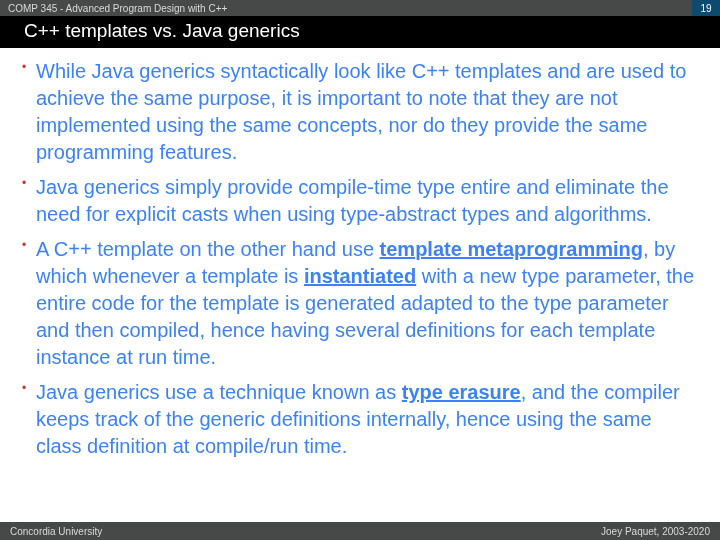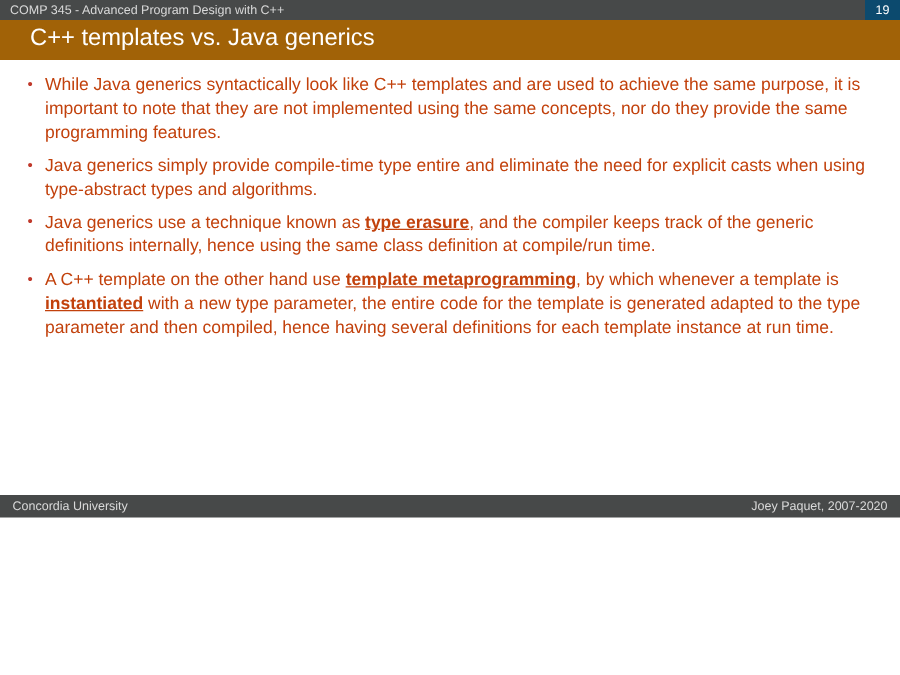--- a/index.html
+++ b/index.html
@@ -1,21 +1,21 @@
 <!DOCTYPE html>
 <html><head>
 <meta charset="utf-8">
 <style>
   * { margin: 0; padding: 0; box-sizing: border-box; }
   html, body { width: 720px; height: 540px; font-family: "Segoe UI", "Helvetica Neue", Arial, sans-serif; background: #fff; color: #222; overflow: hidden; }
-  .slide { position: relative; width: 720px; height: 414px; display: flex; flex-direction: column; }
+  .slide { position: relative; width: 720px; height: 540px; display: flex; flex-direction: column; }
   .topbar { display: flex; align-items: center; justify-content: space-between; background: #474949; color: #d9d9d9; font-size: 10px; padding: 2px 8px; height: 16px; }
   .topbar .page { background: #0c4a6e; color: #fff; width: 28px; height: 16px; display: flex; align-items: center; justify-content: center; margin: -2px -8px -2px 0; font-size: 10px; }
-  .titlebar { background: #a16207; color: #fff; font-size: 19px; padding: 4px 24px 6px 24px; height: 32px; display: flex; align-items: flex-start; font-weight: 400; }
-  .content { flex: 1; padding: 10px 22px 0 22px; font-size: 14px; line-height: 1.35; color: #c2410c; }
+  .titlebar { background: #000000; color: #fff; font-size: 19px; padding: 4px 24px 6px 24px; height: 32px; display: flex; align-items: flex-start; font-weight: 400; }
+  .content { flex: 1; padding: 10px 22px 0 22px; font-size: 20px; line-height: 1.35; color: #3b82f6; }
   .content ul { list-style: none; }
   .content li { position: relative; padding-left: 14px; margin-bottom: 8px; }
   .content li::before { content: "•"; position: absolute; left: 0; top: 0; color: #c0392b; font-size: 12px; line-height: 1.6; }
   .content b { font-weight: 700; }
   .u { text-decoration: underline; }
   .footer { display: flex; justify-content: space-between; align-items: center; background: #474949; color: #d9d9d9; font-size: 10px; padding: 7px 10px; height: 18px; }
   .footer span { white-space: nowrap; }
 </style>
 </head>
 <body>
@@ -28,23 +28,23 @@
   </div>
 
   <div class="titlebar">
     <span>C++ templates vs. Java generics</span>
   </div>
 
   <div class="content">
     <ul>
       <li>While Java generics syntactically look like C++ templates and are used to achieve the same purpose, it is important to note that they are not implemented using the same concepts, nor do they provide the same programming features.</li>
       <li>Java generics simply provide compile-time type entire and eliminate the need for explicit casts when using type-abstract types and algorithms.</li>
+      <li>A C++ template on the other hand use <b class="u">template metaprogramming</b>, by which whenever a template is <b class="u">instantiated</b> with a new type parameter, the entire code for the template is generated adapted to the type parameter and then compiled, hence having several definitions for each template instance at run time.</li>
       <li>Java generics use a technique known as <b class="u">type erasure</b>, and the compiler keeps track of the generic definitions internally, hence using the same class definition at compile/run time.</li>
-      <li>A C++ template on the other hand use <b class="u">template metaprogramming</b>, by which whenever a template is <b class="u">instantiated</b> with a new type parameter, the entire code for the template is generated adapted to the type parameter and then compiled, hence having several definitions for each template instance at run time.</li>
     </ul>
   </div>
 
   <div class="footer">
     <span>Concordia University</span>
-    <span>Joey Paquet, 2007-2020</span>
+    <span>Joey Paquet, 2003-2020</span>
   </div>
 
 </div>
 
 </body></html>

